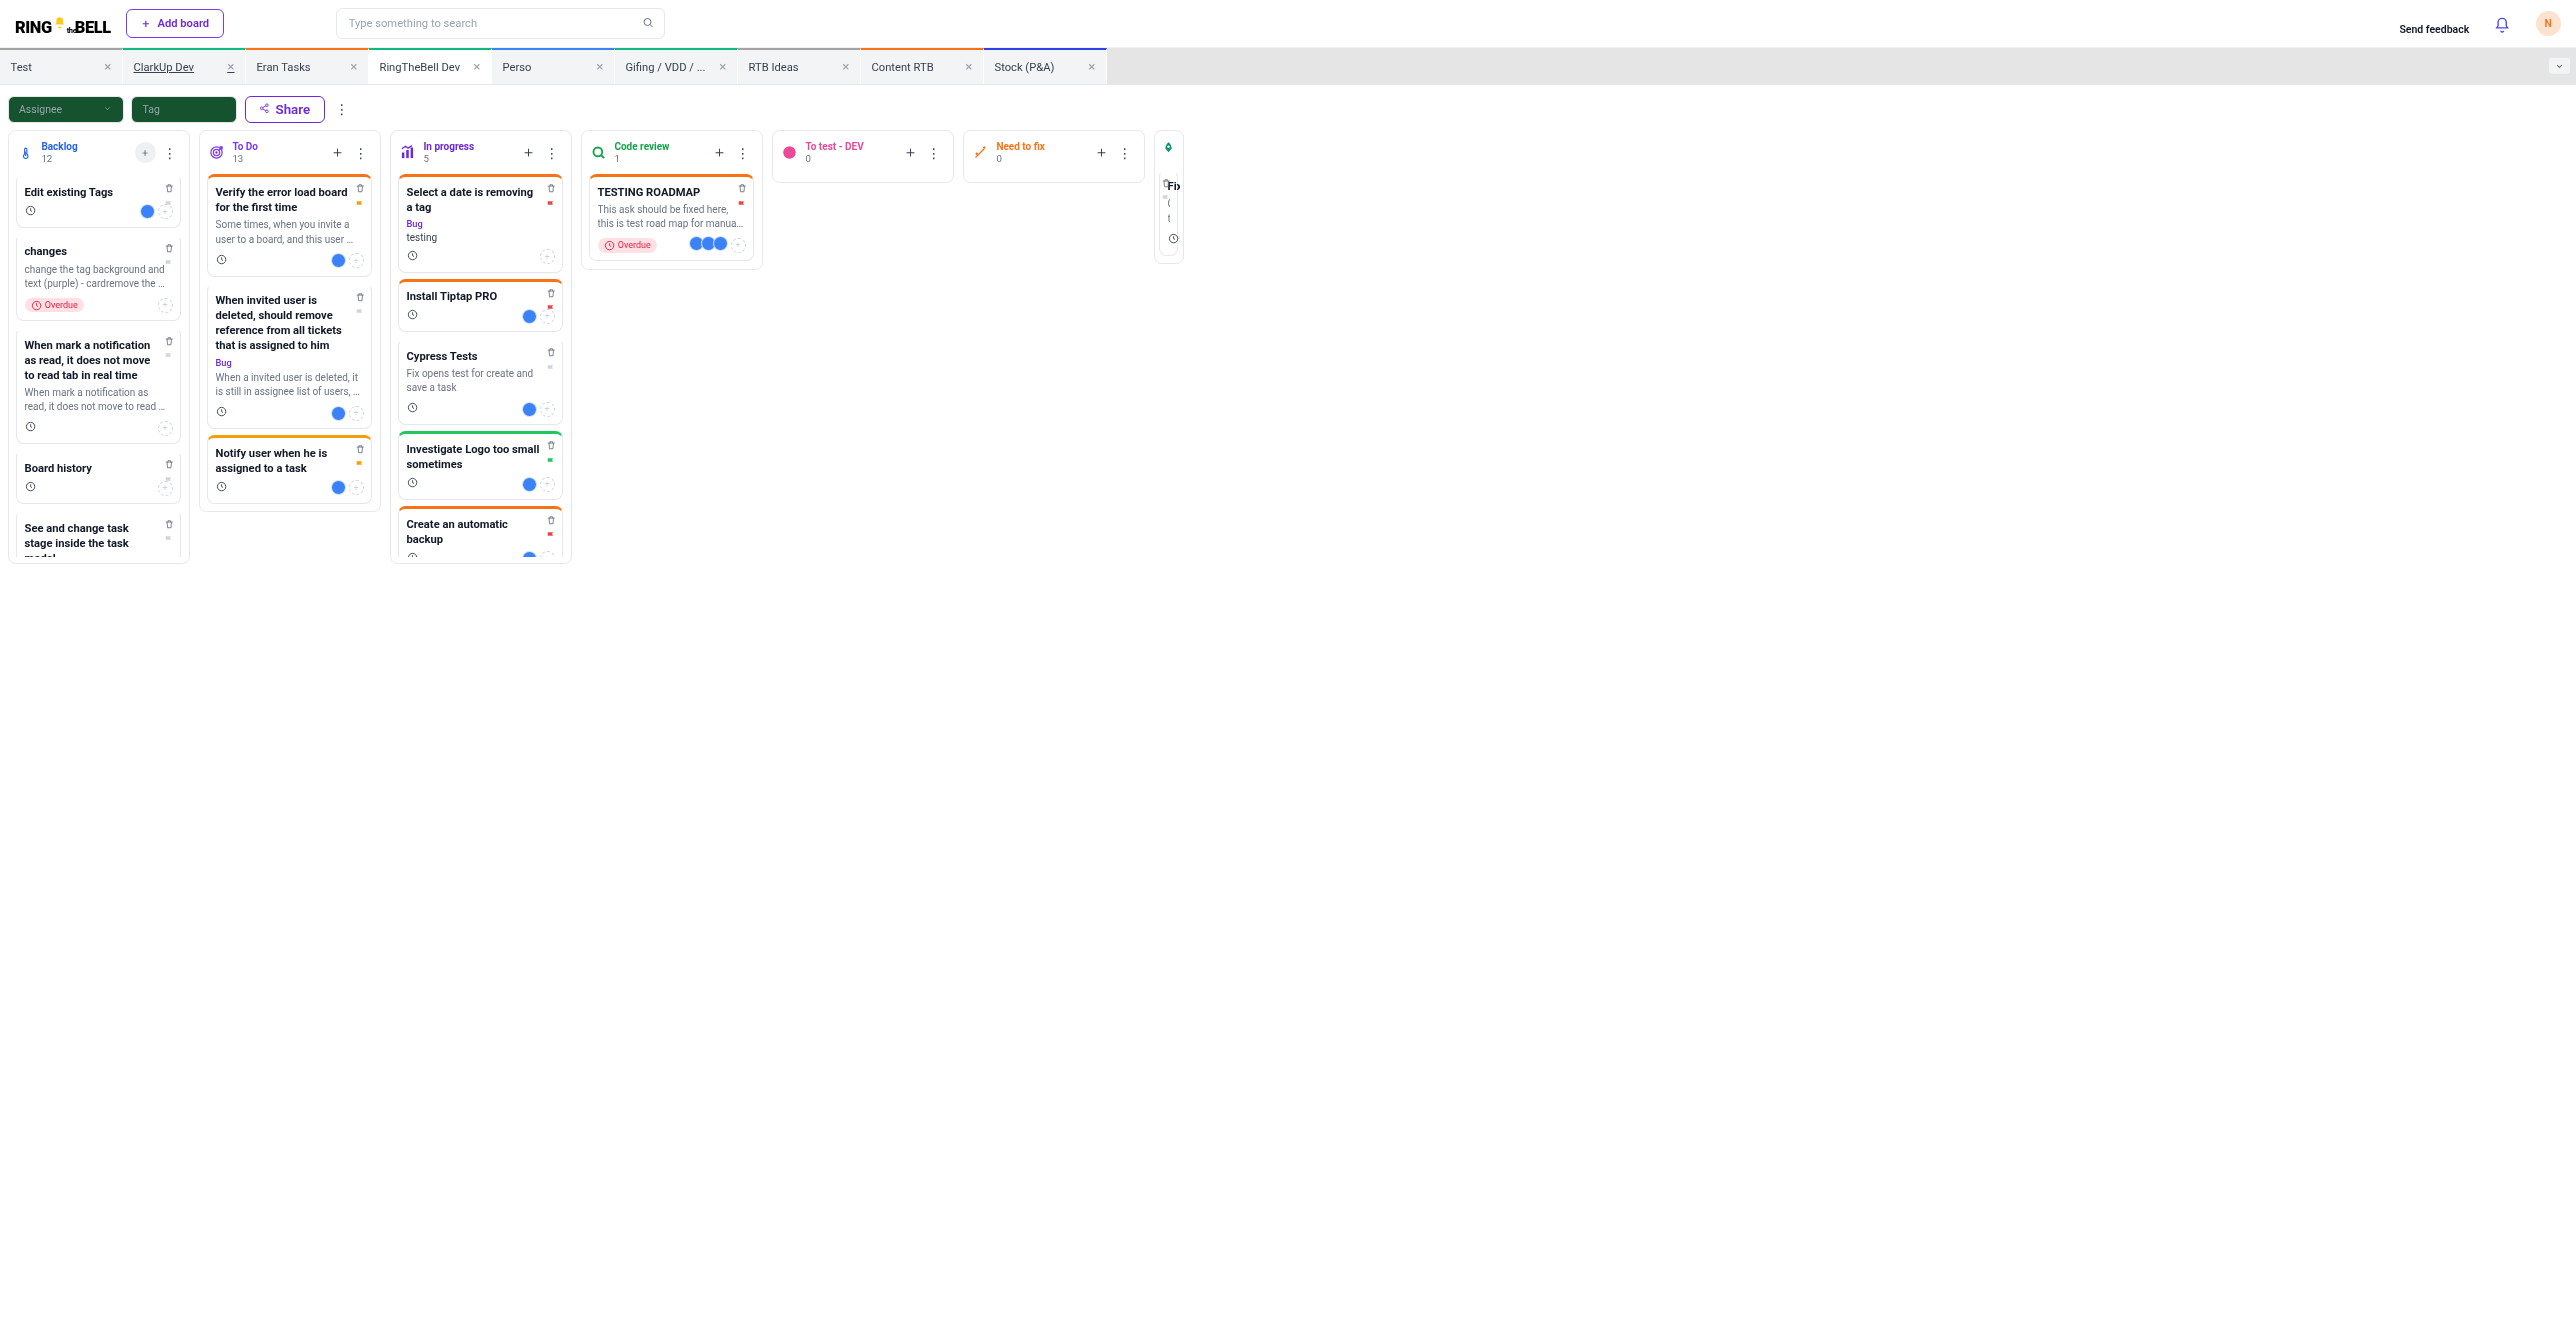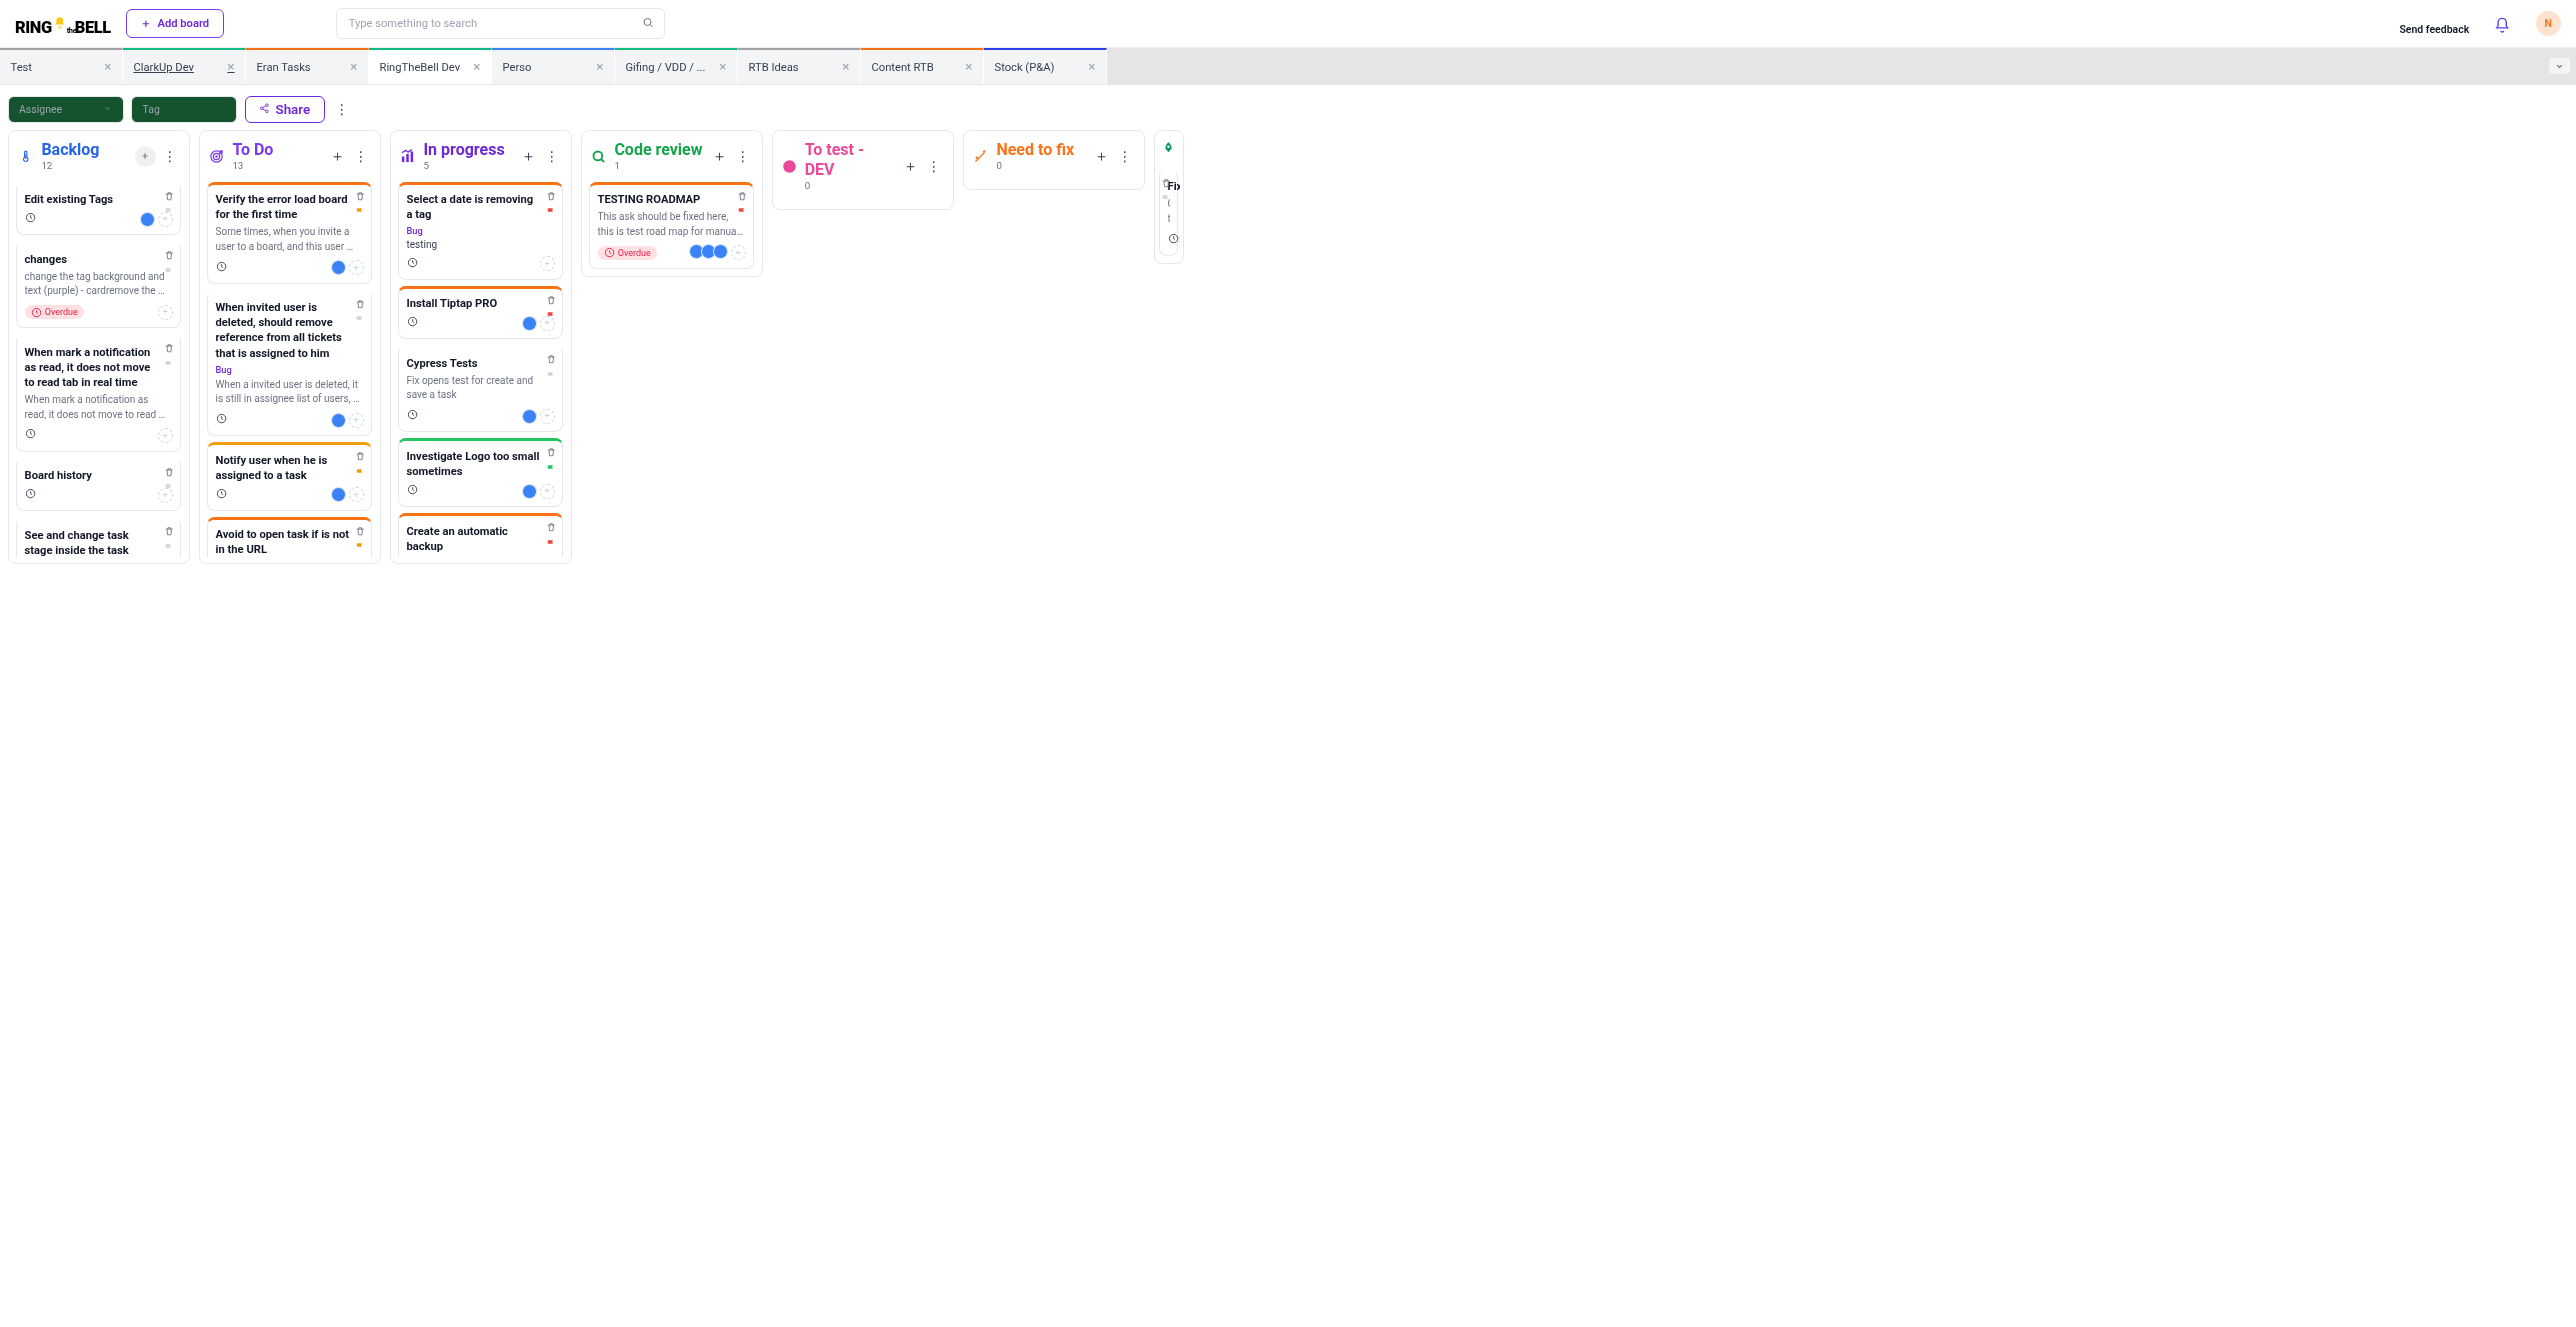--- a/index.html
+++ b/index.html
@@ -45,21 +45,21 @@
 .pill.tag{ width:106px;}
 .share-btn { display:inline-flex; align-items:center; gap:6px; border:1.1px solid #6d28d9; color:#6d28d9; background:#fff; border-radius:6px; padding:5.2px 13.5px; font-weight:600; cursor:pointer;}
 .menu-dots { color:#374151; cursor:pointer; padding:4.5px 3px; font-size:13.5px; }
 
 
 .board { display:flex; gap:9px; padding: 0 7.5px 10.5px; overflow-x:auto; align-items:flex-start;}
 .col { width: 182px; flex:0 0 182px; background:#fff; border:0.7px solid #e5e7eb; border-radius:7.5px; padding:6px; display:flex; flex-direction:column; max-height:434px;}
 .col-head { display:flex; align-items:center; gap:7.5px; padding:3px 3px 7.5px 3px; position:relative;}
 .col-icon { width:16.4px; height:16.4px; display:inline-flex; align-items:center; justify-content:center; }
 .col-title-wrap{ display:flex; flex-direction:column; line-height:1.25;}
-.col-title { font-weight:700; font-size:16px;}
+.col-title { font-weight:700; font-size:10px;}
 .col-count { font-size:9.7px; color:#6b7280;}
 .col-actions { margin-left:auto; display:flex; align-items:center; gap:4.5px;}
 .round-add { width:21px; height:21px; border-radius:50%; background:#eef0f2; display:flex; align-items:center; justify-content:center; color:#374151; cursor:pointer;}
 .plus-thin { font-size:15px; color:#374151; cursor:pointer; padding:1.5px;}
 .col .cards { overflow-y:auto; display:flex; flex-direction:column; gap:6px; padding:1.5px;}
 
 .col .cards::-webkit-scrollbar{width:0;}
 
 .card { border:0.7px solid #e5e7eb; border-radius:7.5px; padding:7.5px 7.5px 6px; border-top:3px solid transparent; background:#fff; position:relative; cursor:pointer;}
 .card h4 { font-size:11.2px; font-weight:700; color:#111827; margin-bottom:3px; line-height:1.35; padding-right:13.5px;}
@@ -398,30 +398,20 @@
             <span class="clock"><svg width="11.2" height="11.2" viewBox="0 0 24 24" fill="none" stroke="currentColor" stroke-width="2">
                 <circle cx="12" cy="12" r="9"></circle>
                 <path d="M12 7v5l3 2"></path>
               </svg></span>
             <div class="assignees">
               <span class="av"></span>
               <span class="add-av">+</span>
             </div>
           </div>
         </div>
-        <div class="card a-orange">
-          <span class="trash"><svg width="10.5" height="10.5" viewBox="0 0 24 24" fill="none" stroke="currentColor" stroke-width="2">
-              <path d="M4 7h16M9 7V4h6v3m-8 0l1 13h8l1-13"></path>
-            </svg></span>
-          <span class="flag"><svg width="10.5" height="10.5" viewBox="0 0 24 24" fill="#f59e0b">
-              <path d="M4 2v20M4 3h12l-2 4 2 4H4"></path>
-            </svg></span>
-          <h4>Avoid to open task if is not in the URL</h4>
-          <p class="desc">Some times when we refresh the page it opens the last task that …</p>
-        </div>
       </div>
     </div>
     <div class="col c-indigo">
       <div class="col-head">
     <span class="col-icon">
           <svg width="15" height="15" viewBox="0 0 24 24" fill="currentColor">
             <rect x="3" y="12" width="4" height="9"></rect>
             <rect x="10" y="8" width="4" height="13"></rect>
             <rect x="17" y="4" width="4" height="17"></rect>
             <path d="M3 6l6-4 4 3 6-4" fill="none" stroke="currentColor" stroke-width="2"></path>

